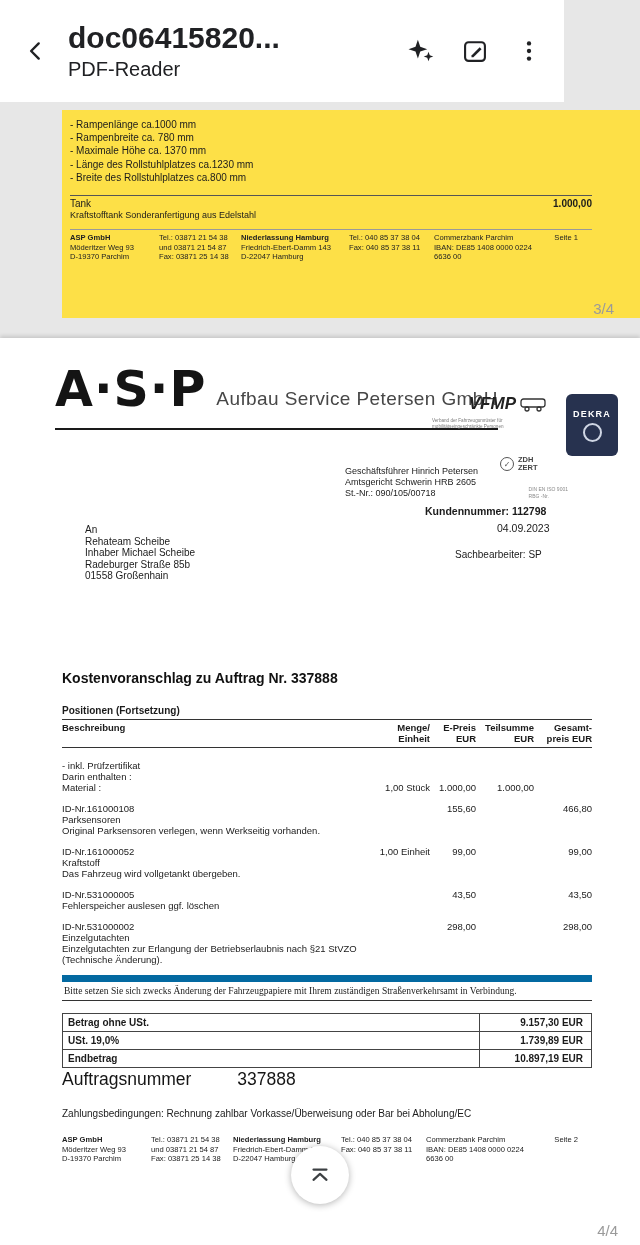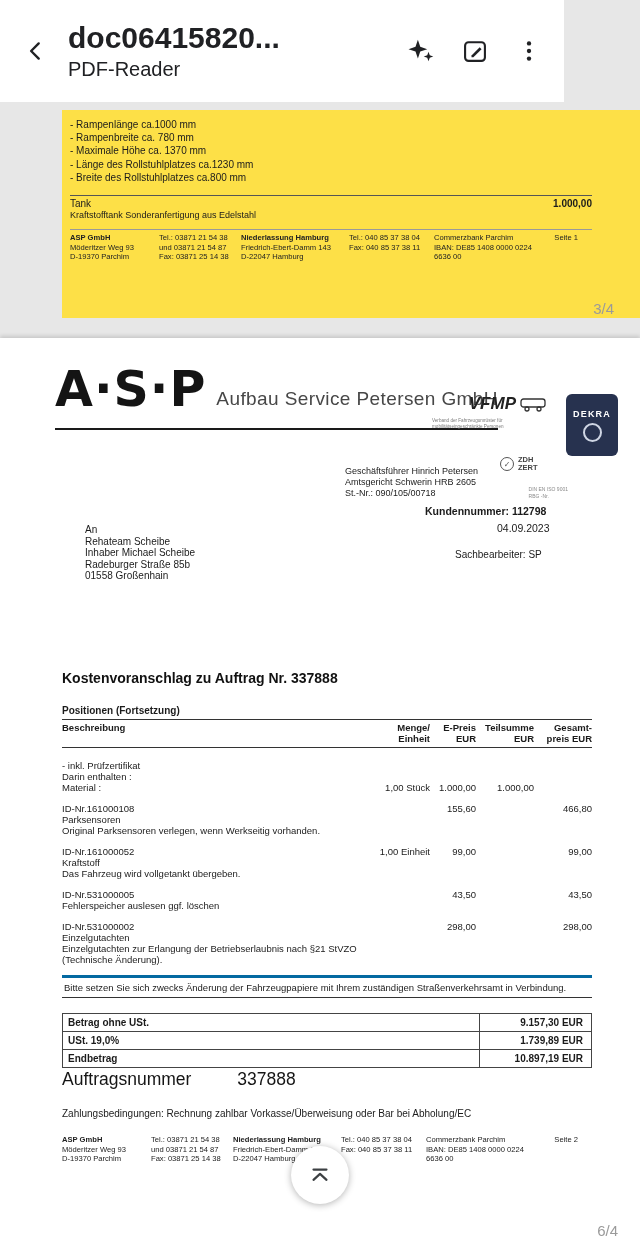--- a/index.html
+++ b/index.html
@@ -70,21 +70,21 @@
 
   .table{top:381px;left:62px;width:530px;}
   .thead{display:flex;align-items:flex-start;border-top:1px solid #333;border-bottom:1px solid #333;
          padding:2px 0 3px;font-weight:700;font-size:9.5px;line-height:11px;}
   .rows{padding-top:12px;}
   .prow{display:flex;align-items:flex-start;margin-bottom:10px;font-size:9.5px;line-height:11px;}
   .prow.align-last{align-items:flex-end;}
   .c.desc{width:296px;}
   .c.num{text-align:right;}
   .menge{width:72px;}.epreis{width:46px;}.teil{width:58px;}.gesamt{width:58px;}
-  .notice{border-top:3px solid #0369a1;border-bottom:1px solid #333;padding:4px 2px;font-size:9.5px;margin-top:2px;}
+  .notice{border-top:7px solid #0369a1;border-bottom:1px solid #333;padding:4px 2px;font-size:9.5px;margin-top:2px;font-family:Liberation Serif, serif;}
 
   .totals{top:675px;left:62px;width:530px;border:1px solid #444;box-sizing:border-box;}
   .trow{display:flex;border-bottom:1px solid #444;}
   .trow:last-child{border-bottom:none;}
   .tlabel{flex:1;font-weight:700;font-size:10px;padding:3px 5px;}
   .tvalue{width:112px;border-left:1px solid #444;text-align:right;font-weight:700;font-size:10px;padding:3px 8px;box-sizing:border-box;}
 
   .auftrag{top:731px;left:62px;font-size:17.5px;color:#151515;display:flex;gap:46px;}
   .payment{top:770px;left:62px;font-size:10px;}
   .footer2wrap{top:788px;left:62px;width:530px;}
@@ -356,15 +356,15 @@
     </div>
   </div>
 
   <div class="fab">
     <svg width="26" height="26" viewBox="0 0 24 24" fill="none" stroke="#3c4043" stroke-width="2" stroke-linecap="round" stroke-linejoin="round">
       <path d="M6 7h12"></path>
       <path d="M6 16.5l6-5.5 6 5.5"></path>
     </svg>
   </div>
 
-  <div class="ind ind2">6/4</div>
+  <div class="ind ind2">4/4</div>
 
 </div>
 
 </body></html>

